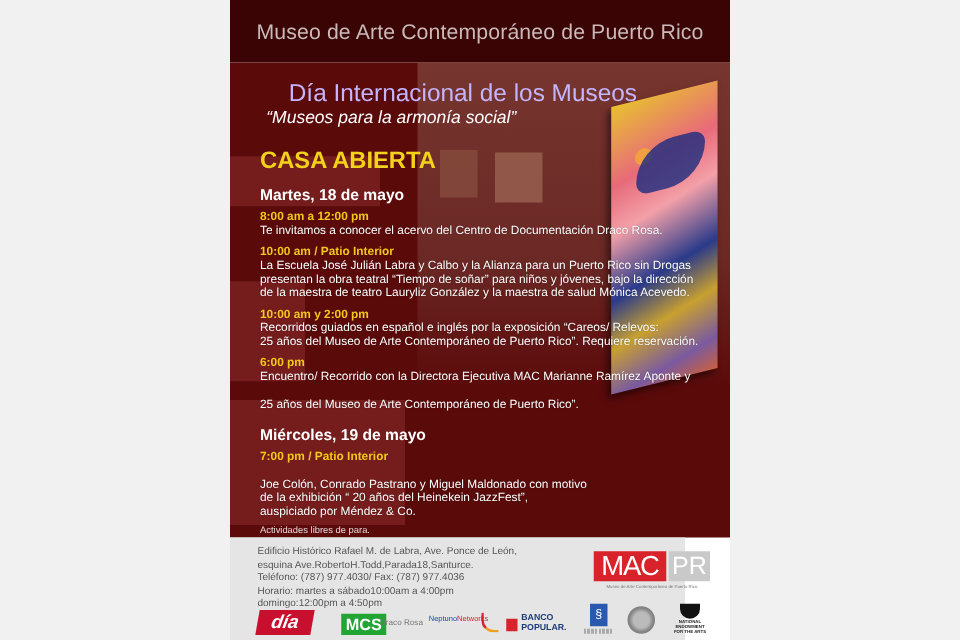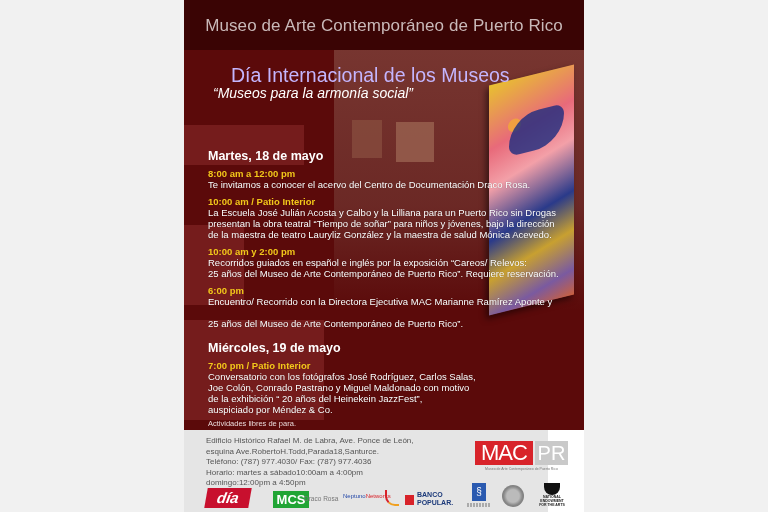--- a/index.html
+++ b/index.html
@@ -61,43 +61,43 @@
     <div class="bgtex" style="left:0;top:175px;width:60px;height:80px;"></div>
     <div class="bgtex" style="left:0;top:270px;width:140px;height:100px;"></div>
     <div class="gallery"></div>
     <div class="wallpic" style="left:212px;top:72px;width:38px;height:40px;"></div>
     <div class="wallpic" style="left:168px;top:70px;width:30px;height:38px;background:#8a5040;"></div>
     <div class="painting"></div>
     <div class="painting2"></div>
 
     <div class="title">Día Internacional de los Museos</div>
     <div class="subtitle">“Museos para la armonía social”</div>
+    <div class="casa">CASA ABIERTA</div>
 
     <div class="day" style="top:99px;">Martes, 18 de mayo</div>
 
     <div class="ev-time" style="top:118px;">8:00 am a 12:00 pm</div>
     <div class="ev-line" style="top:129px;">Te invitamos a conocer el acervo del Centro de Documentación Draco Rosa.</div>
 
     <div class="ev-time" style="top:146px;">10:00 am / Patio Interior</div>
-    <div class="ev-line" style="top:157px;">La Escuela José Julián Acosta y Calbo y la Lilliana para un Puerto Rico sin Drogas</div>
+    <div class="ev-line" style="top:157px;">La Escuela José Julián Labra y Calbo y la Alianza para un Puerto Rico sin Drogas</div>
     <div class="ev-line" style="top:168px;">presentan la obra teatral “Tiempo de soñar” para niños y jóvenes, bajo la dirección</div>
     <div class="ev-line" style="top:179px;">de la maestra de teatro Lauryliz González y la maestra de salud Mónica Acevedo.</div>
 
     <div class="ev-time" style="top:196px;">10:00 am y 2:00 pm</div>
     <div class="ev-line" style="top:207px;">Recorridos guiados en español e inglés por la exposición “Careos/ Relevos:</div>
     <div class="ev-line" style="top:218px;">25 años del Museo de Arte Contemporáneo de Puerto Rico”. Requiere reservación.</div>
 
     <div class="ev-time" style="top:235px;">6:00 pm</div>
     <div class="ev-line" style="top:246px;">Encuentro/ Recorrido con la Directora Ejecutiva MAC Marianne Ramírez Aponte y</div>
     <div class="ev-line" style="top:268px;">25 años del Museo de Arte Contemporáneo de Puerto Rico”.</div>
 
     <div class="day" style="top:291px;">Miércoles, 19 de mayo</div>
 
     <div class="ev-time" style="top:310px;">7:00 pm / Patio Interior</div>
-    <div class="ev-line" style="top:321px;">Conversatorio con los fotógrafos José Rodríguez, Carlos Salas,</div>
     <div class="ev-line" style="top:332px;">Joe Colón, Conrado Pastrano y Miguel Maldonado con motivo</div>
     <div class="ev-line" style="top:343px;">de la exhibición “ 20 años del Heinekein JazzFest”,</div>
     <div class="ev-line" style="top:354px;">auspiciado por Méndez &amp; Co.</div>
 
     <div class="note" style="top:369px;">Actividades libres de para.</div>
   </div>
 
   <div class="footer">
     <div class="addr">
       <div>Edificio Histórico Rafael M. de Labra, Ave. Ponce de León,</div>

